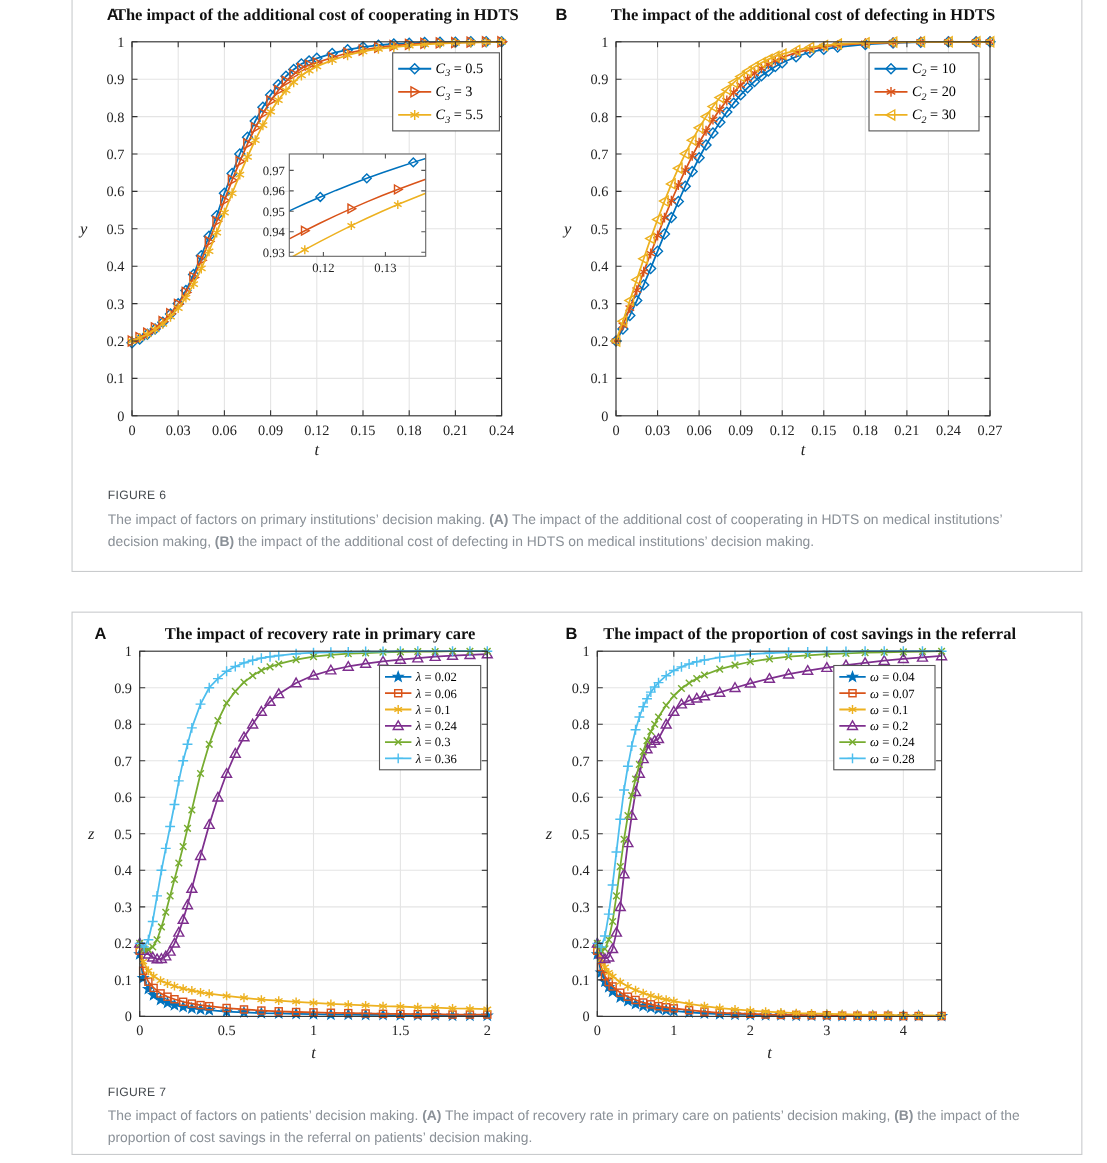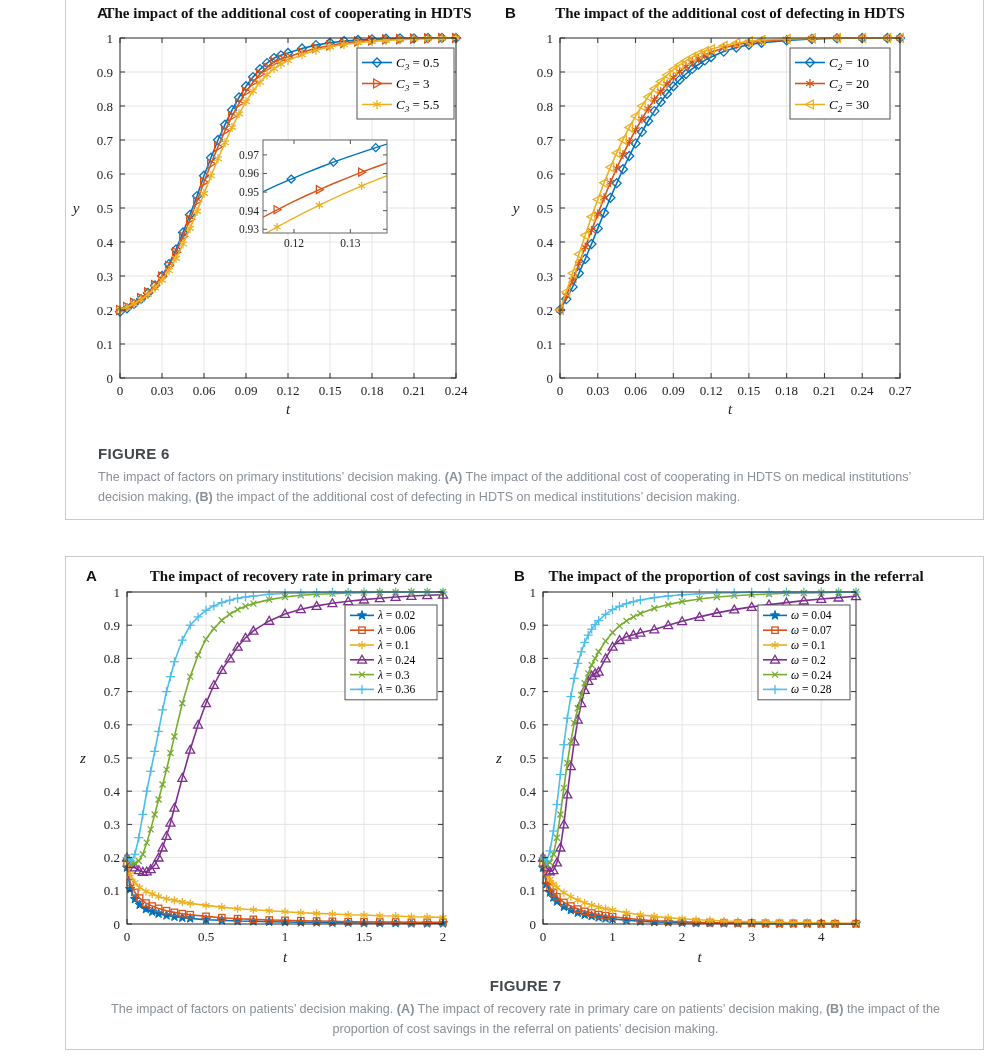--- a/index.html
+++ b/index.html
@@ -2,21 +2,21 @@
 <html><head>
 <meta charset="utf-8">
 <style>
   html,body{margin:0;padding:0;background:#ffffff;}
   body{width:1006px;height:1057px;position:relative;overflow:hidden;
        font-family:"Liberation Sans", sans-serif;}
   .figure-box{position:absolute;left:65px;width:919px;background:#fff;
       border:1px solid #c9cbcd;box-sizing:border-box;}
   .charts-area{position:relative;margin-top:8px;}
   .caption{padding:0 30px 0 32px;}
-  .cap-label{font-size:15px;font-weight:bold;color:#43484d;letter-spacing:0.3px;}
+  .cap-label{font-size:11px;font-weight:normal;color:#43484d;letter-spacing:0.3px;}
   .cap-text{margin:6px 0 0 0;font-size:12.6px;line-height:1.55;color:#8a9097;}
   .cap-text .b{font-weight:bold;}
   svg{position:absolute;}
   text{user-select:none;}
 </style>
 </head>
 <body>
 
 <div class="page">
 
@@ -1553,19 +1553,19 @@
             <line x1="286" y1="106.60000000000001" x2="292" y2="112.60000000000001" stroke="#77AC30" stroke-width="1.3"></line>
             <line x1="286" y1="112.60000000000001" x2="292" y2="106.60000000000001" stroke="#77AC30" stroke-width="1.3"></line>
             <text x="305" y="113.60000000000001" font-size="11.5" font-family="&quot;Liberation Serif&quot;,&quot;DejaVu Serif&quot;,serif" fill="#000"><tspan font-style="italic">ω</tspan><tspan> = 0.24</tspan></text>
             <line x1="277" y1="124.4" x2="301" y2="124.4" stroke="#4DBEEE" stroke-width="1.6"></line>
             <line x1="284.5" y1="124.4" x2="293.5" y2="124.4" stroke="#4DBEEE" stroke-width="1.3"></line>
             <line x1="289" y1="119.9" x2="289" y2="128.9" stroke="#4DBEEE" stroke-width="1.3"></line>
             <text x="305" y="128.4" font-size="11.5" font-family="&quot;Liberation Serif&quot;,&quot;DejaVu Serif&quot;,serif" fill="#000"><tspan font-style="italic">ω</tspan><tspan> = 0.28</tspan></text>
           </g>
         </svg>
       </div>
-    <div class="caption" style="margin-top:4px;text-align:center;">
+    <div class="caption" style="margin-top:14px;">
       <div class="cap-label">FIGURE 7</div>
       <p class="cap-text"><span>The impact of factors on patients’ decision making. </span><span class="b">(A)</span><span> The impact of recovery rate in primary care on patients’ decision making, </span><span class="b">(B)</span><span> the impact of the proportion of cost savings in the referral on patients’ decision making.</span></p>
     </div>
   </section>
 
 </div>
 
 </body></html>

